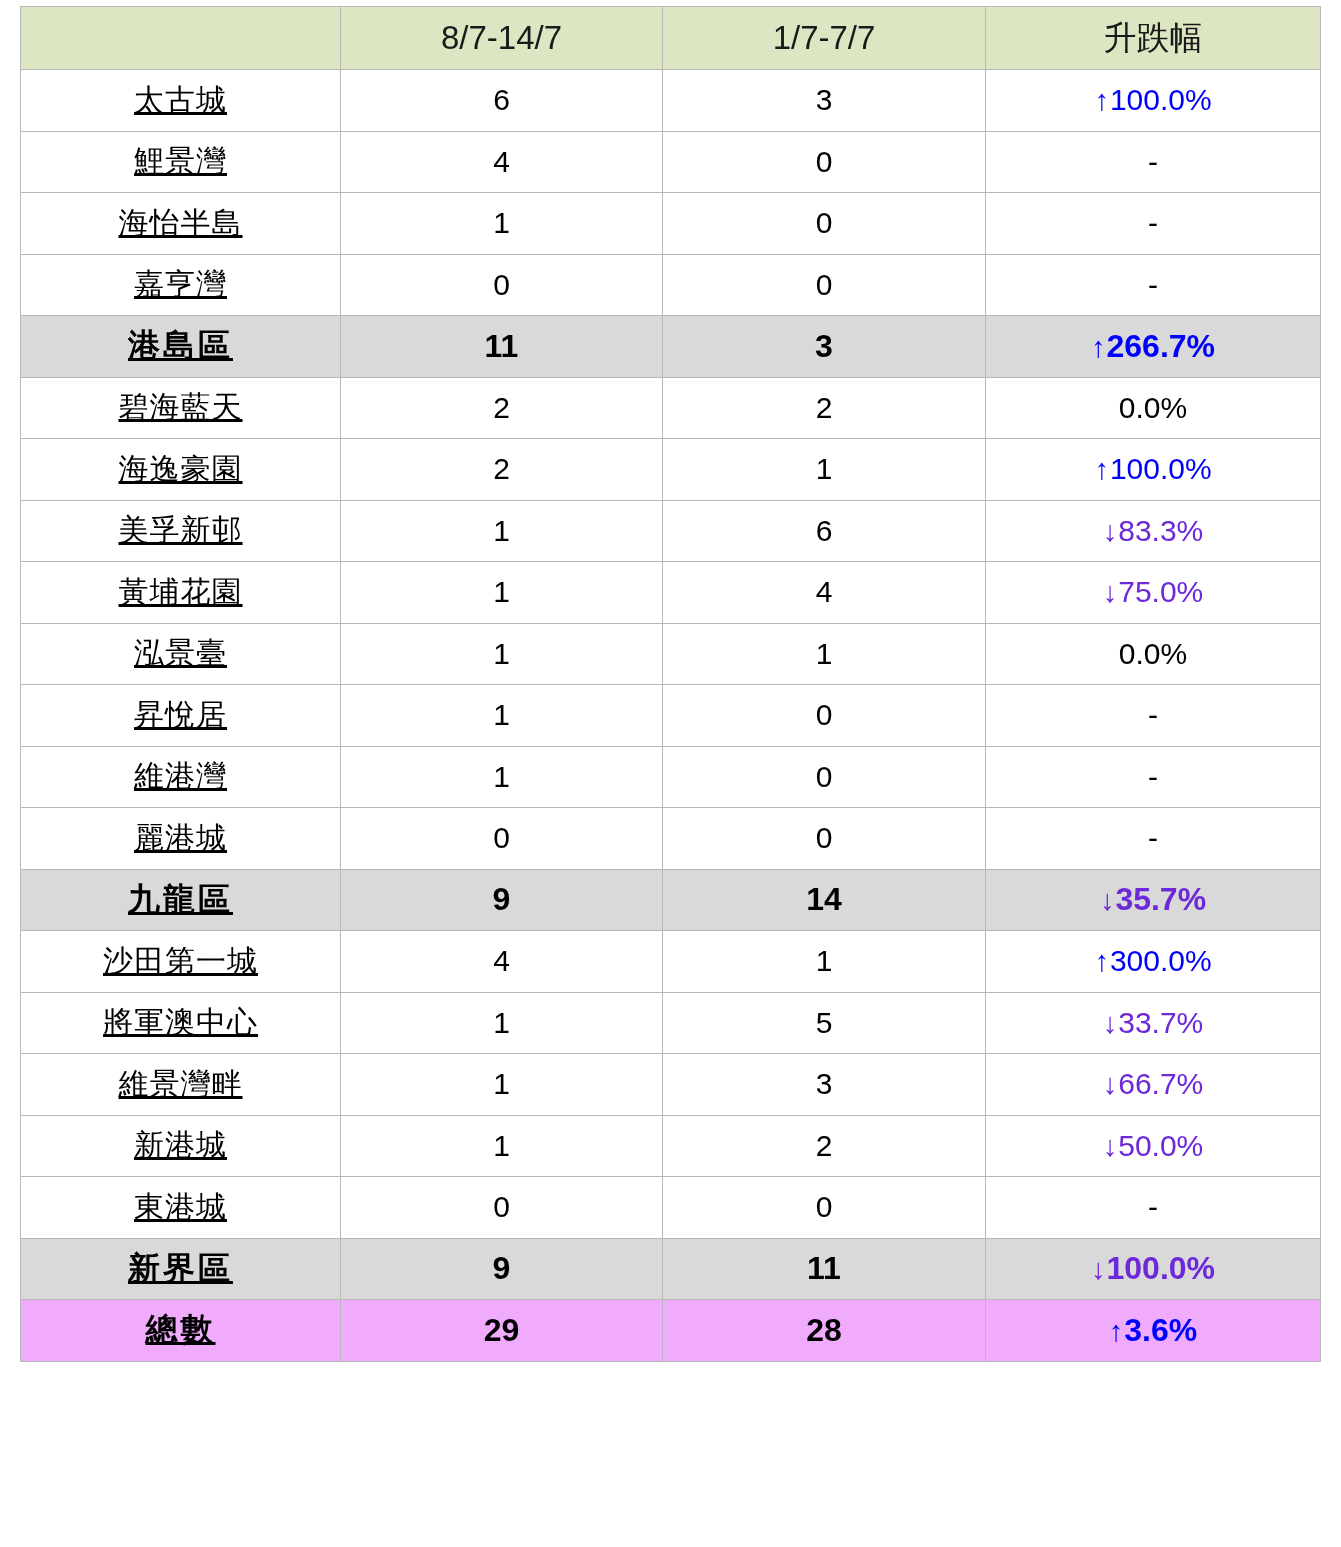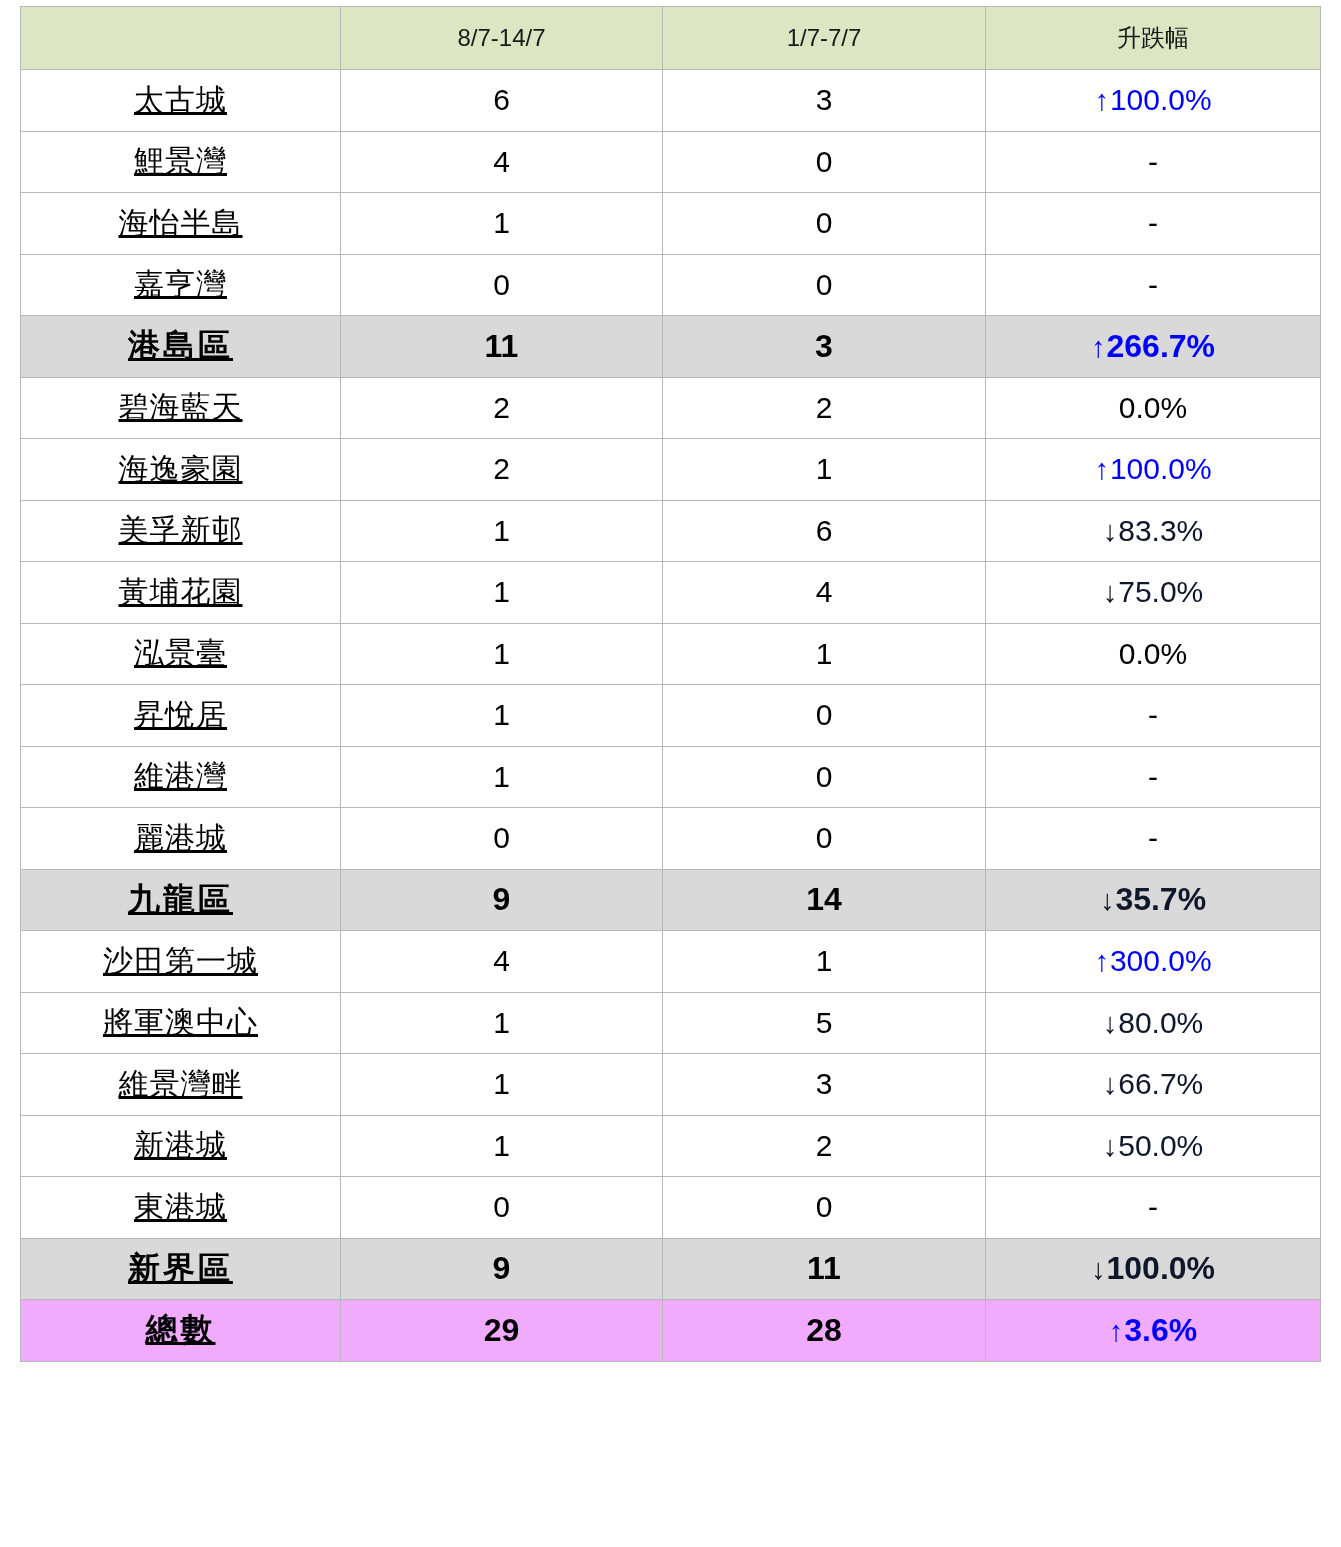--- a/index.html
+++ b/index.html
@@ -37,21 +37,21 @@
     padding: 0;
     height: 60.5px;
     font-size: 30px;
     color: #000000;
     white-space: nowrap;
     overflow: hidden;
   }
   
   tr.header-row td {
     background: #dce6c2;
-    font-size: 24px;
+    font-size: 33px;
     color: #1a1a1a;
     height: 62px;
     margin-top: 44px;
   }
   tr.header-row td.corner {
     background: #dce6c2;
   }
   
   tr.subtotal td {
     background: #d9d9d9;
@@ -71,21 +71,21 @@
   tr.subtotal td.name, tr.total td.name {
     letter-spacing: 3px;
   }
   td.num {
     font-size: 31px;
   }
   td.chg {
     font-size: 31px;
   }
   .up { color: #0000ff; }
-  .down { color: #0f172a; }
+  .down { color: #6d28d9; }
   .flat { color: #000000; }
   .dash { color: #000000; }
   .arrow {
     font-size: 29px;
     padding-right: 1px;
   }
 </style>
 </head>
 <body>
 
@@ -191,21 +191,21 @@
         <tr class="item">
           <td class="name">沙田第一城</td>
           <td class="num">4</td>
           <td class="num">1</td>
           <td class="chg"><span class="up"><span class="arrow">↑</span><span>300.0%</span></span></td>
         </tr>
         <tr class="item">
           <td class="name">將軍澳中心</td>
           <td class="num">1</td>
           <td class="num">5</td>
-          <td class="chg"><span class="down"><span class="arrow">↓</span><span>80.0%</span></span></td>
+          <td class="chg"><span class="down"><span class="arrow">↓</span><span>33.7%</span></span></td>
         </tr>
         <tr class="item">
           <td class="name">維景灣畔</td>
           <td class="num">1</td>
           <td class="num">3</td>
           <td class="chg"><span class="down"><span class="arrow">↓</span><span>66.7%</span></span></td>
         </tr>
         <tr class="item">
           <td class="name">新港城</td>
           <td class="num">1</td>

